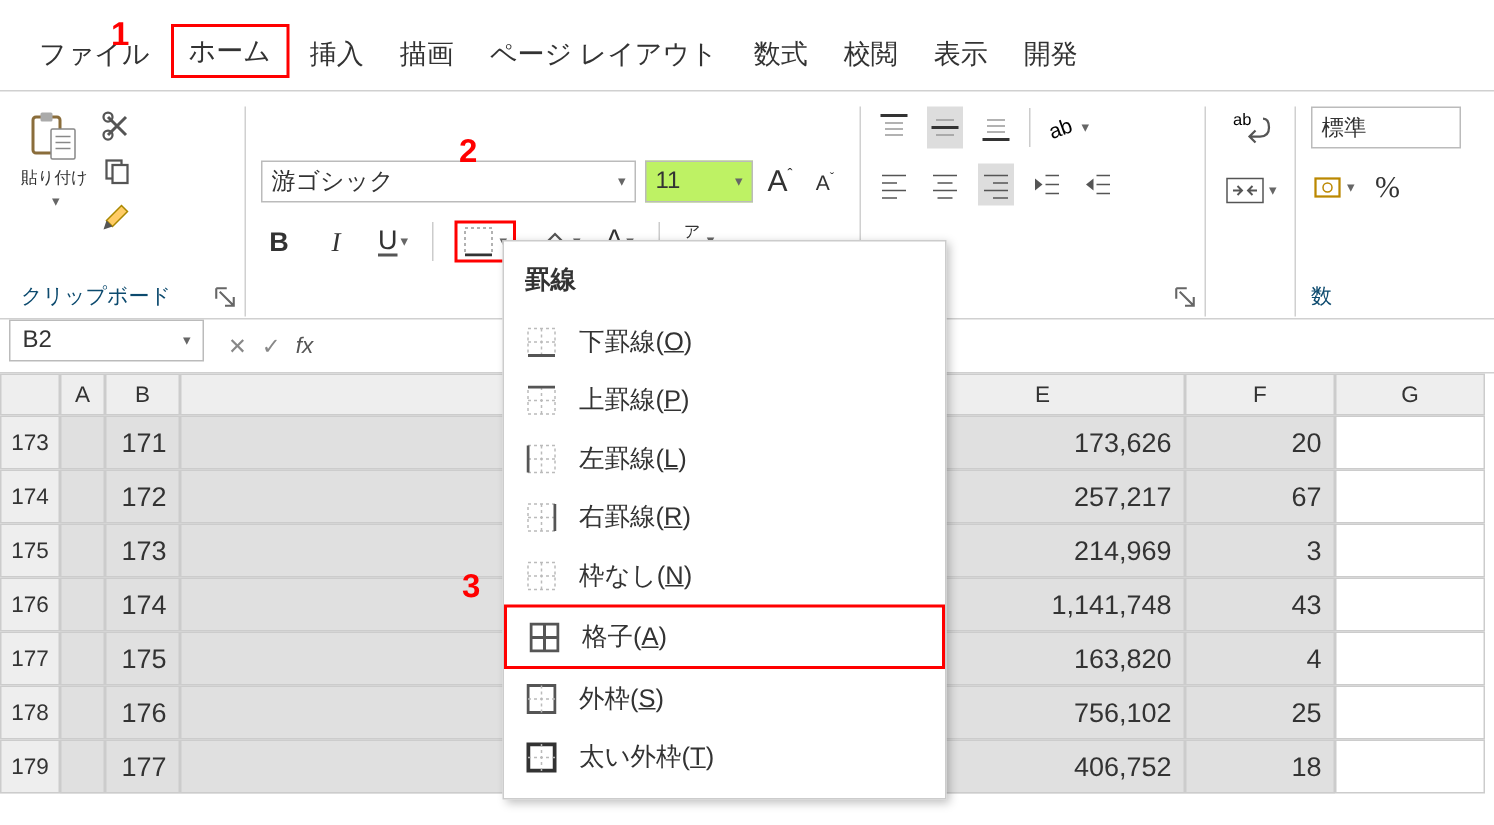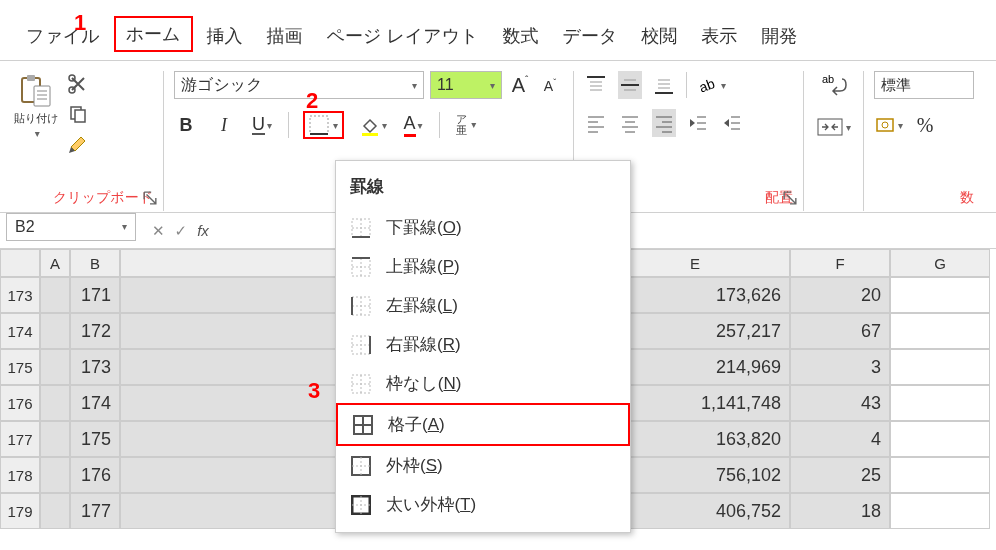--- a/index.html
+++ b/index.html
@@ -41,23 +41,23 @@
   }
   .group {
     display: flex;
     flex-direction: column;
     padding: 0 10px;
     border-right: 1px solid #d0d0d0;
     height: 140px;
     position: relative;
   }
   .group-label {
-    text-align: right;
+    text-align: left;
     font-size: 14px;
-    color: #ef4444;
+    color: #0c4a6e;
     margin-top: auto;
     padding: 4px 0;
   }
   .group-body { flex:1; display:flex; align-items:flex-start; gap:8px; }
   .dialog-launcher { position:absolute; right:6px; bottom:6px; width:14px; height:14px; }
 
   
   .clip-col { display:flex; flex-direction:column; align-items:center; gap:2px;}
   .paste-icon-box { width:40px; height:38px; display:flex; justify-content:center; align-items:center;}
   .clip-side { display:flex; flex-direction:column; gap:8px; padding-top:2px;}
@@ -127,21 +127,20 @@
 <div class="num-badge" style="left:306px; top:88px;">2</div>
 <div class="num-badge" style="left:308px; top:378px;">3</div>
 
 <div class="tabs">
   <div class="tab">ファイル</div>
   <div class="tab active hl-red">ホーム</div>
   <div class="tab">挿入</div>
   <div class="tab">描画</div>
   <div class="tab">ページ レイアウト</div>
   <div class="tab">数式</div>
-  <div class="tab">データ</div>
   <div class="tab">校閲</div>
   <div class="tab">表示</div>
   <div class="tab">開発</div>
 </div>
 
 <div class="ribbon">
 
   <div class="group" style="width:160px;">
     <div class="group-body">
       <div class="clip-col">
@@ -179,21 +178,21 @@
             </svg>
         </div>
       </div>
     </div>
     <div class="group-label">クリップボード</div>
     <svg class="dialog-launcher" viewBox="0 0 12 12">
         <path d="M1 1 H7 M1 1 V7 M3 3 L11 11 M11 6 V11 H6" stroke="#666" fill="none" stroke-width="1.2"></path>
       </svg>
   </div>
 
-  <div class="group" style="width:410px;">
+  <div class="group" style="width:410px;justify-content:center;">
     <div style="display:flex; flex-direction:column;">
       <div class="font-top">
         <div class="font-select">
           <span>游ゴシック</span>
           <span class="dd-caret">▾</span>
         </div>
         <div class="size-select">
           <span>11</span>
           <span class="dd-caret">▾</span>
         </div>

